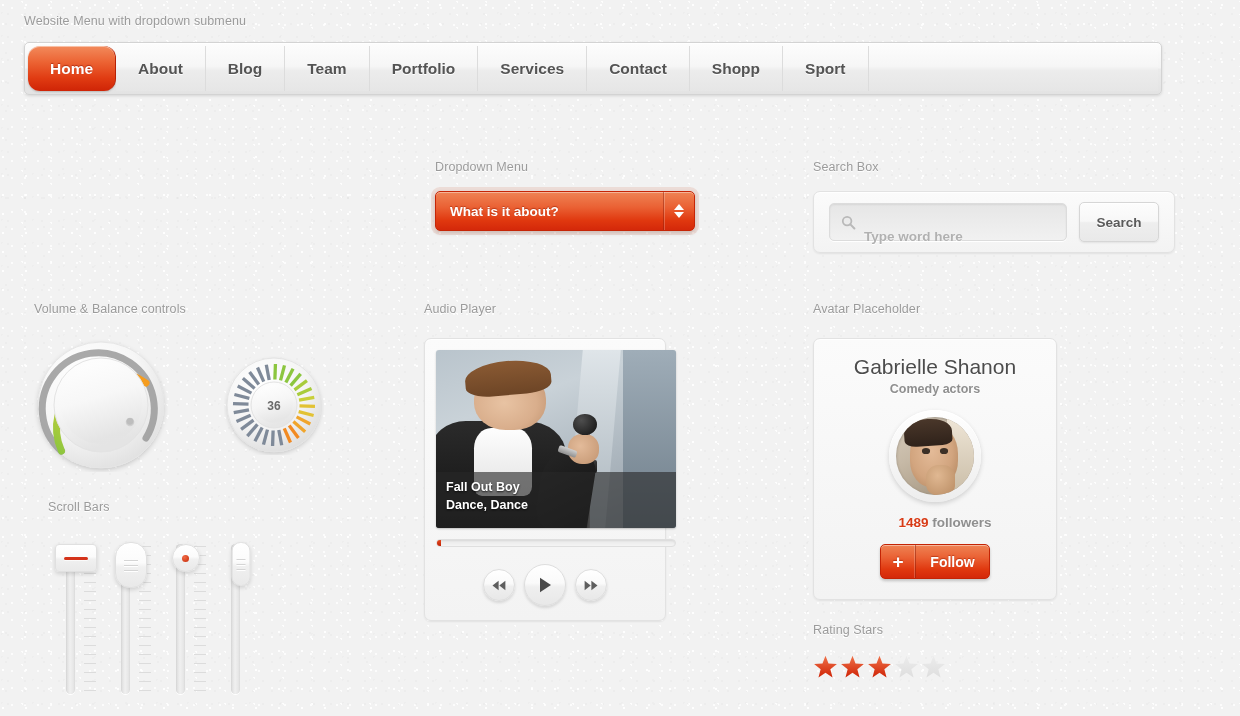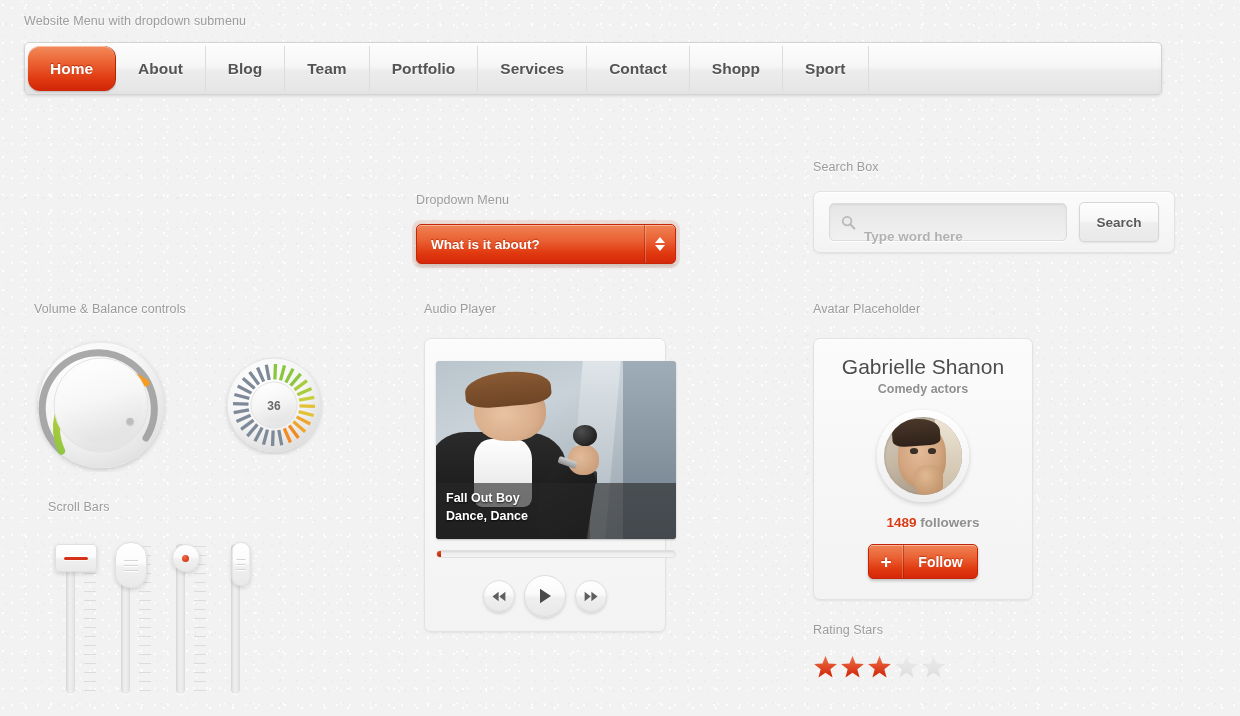--- a/index.html
+++ b/index.html
@@ -68,21 +68,21 @@
 
   
   .panel {
     background: linear-gradient(to bottom, #fbfbfb, #f3f3f3);
     border: 1px solid #e2e2e2;
     border-radius: 7px;
     box-shadow: 0 1px 2px rgba(0,0,0,.07), inset 0 1px 0 #fff;
   }
 
   
-  #dropdown-wrap { position: absolute; left: 416px; top: 160px; margin-top: 33px; }
+  #dropdown-wrap { position: absolute; left: 435px; top: 160px; }
   #dropdown-label { margin-bottom: 17px; }
   #dropdown {
     width: 258px; height: 38px;
     display: flex; align-items: stretch;
     background: linear-gradient(to bottom, #ef8354 0%, #ea6134 40%, #e0380f 75%, #d4280a 100%);
     border: 1px solid #c62506;
     border-radius: 5px;
     box-shadow: 0 0 0 4px rgba(215,140,120,.22), inset 0 1px 0 rgba(255,255,255,.4), 0 2px 4px rgba(0,0,0,.18);
     cursor: pointer;
   }
@@ -178,21 +178,21 @@
   .h-oval { top: 4px; width: 30px; height: 44px; border-radius: 15px; }
   .h-circle { top: 6px; width: 26px; height: 26px; border-radius: 50%; }
   .h-circle .reddot { width: 7px; height: 7px; background: radial-gradient(circle at 35% 32%, #f06a45, #c62a08); border-radius: 50%; }
   .h-cap { top: 4px; width: 17px; height: 42px; border-radius: 9px; }
   .grip { width: 14px; height: 1px; background: #d5d5d5; box-shadow: 0 1px 0 #fff; margin: 2px 0; }
   .grip.sm { width: 9px; }
 
   
   #player-wrap { position: absolute; left: 424px; top: 302px; }
   #player-label { margin-bottom: 22px; }
-  #player-panel { width: 242px; padding: 22px 11px 14px 11px; box-sizing: border-box; }
+  #player-panel { width: 242px; padding: 11px 11px 14px 11px; box-sizing: border-box; }
   #player-art {
     width: 240px; height: 178px;
     border-radius: 3px;
     position: relative; overflow: hidden;
     box-shadow: 0 1px 2px rgba(0,0,0,.22);
     background: linear-gradient(160deg, #b9c4cc 0%, #c9d2d8 30%, #aeb8c0 62%, #8f9aa3 100%);
   }
   #player-art .wall-a { position:absolute; left:58%; top:0; width:16%; height:100%;
     background: linear-gradient(to bottom, #dfe5e9, #a9b4bc); transform: skewX(-5deg); }
   #player-art .wall-b { position:absolute; left:78%; top:0; width:22%; height:100%;
@@ -249,21 +249,21 @@
     display: flex; align-items: center; justify-content: center;
     cursor: pointer;
   }
   #btn-prev, #btn-next { width: 30px; height: 30px; }
   #btn-play { width: 40px; height: 40px; margin: 0 9px; }
 
   
   #avatar-wrap { position: absolute; left: 813px; top: 302px; }
   #avatar-label { margin-bottom: 22px; }
   #avatar-card {
-    width: 220px; padding: 16px 0 20px 0;
+    width: 244px; padding: 16px 0 20px 0;
     display: flex; flex-direction: column; align-items: center;
     box-sizing: border-box;
   }
   #avatar-name { font-size: 21px; color: #4c4c4c; text-shadow: 0 1px 0 #fff; }
   #avatar-role { font-size: 12.5px; color: #8f8f8f; font-weight: bold; margin-top: 3px; text-shadow: 0 1px 0 #fff; }
   #avatar-photo-ring {
     margin-top: 14px;
     width: 92px; height: 92px; border-radius: 50%;
     background: linear-gradient(to bottom, #ffffff, #ededed);
     box-shadow: 0 2px 5px rgba(0,0,0,.16), inset 0 1px 0 #fff;

